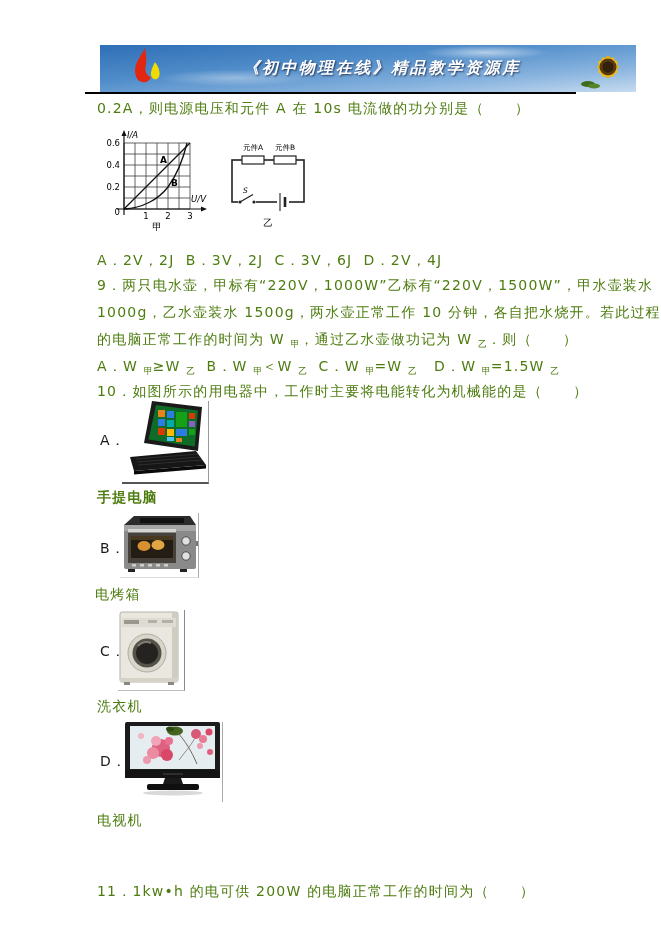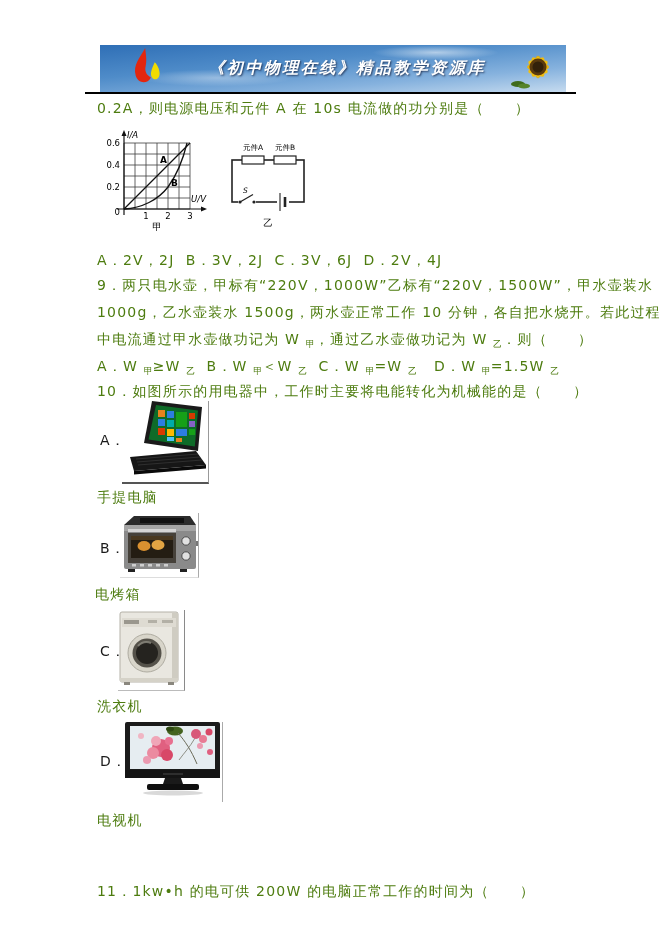--- a/index.html
+++ b/index.html
@@ -8,21 +8,21 @@
     font-family:"DejaVu Sans","Liberation Sans",sans-serif;
     color:#1a1a1a;position:relative;overflow:hidden;
   }
   .abs{position:absolute;}
   .txt{
     font-size:14px;line-height:18px;letter-spacing:1.2px;
     white-space:pre;color:#4d7c0f;
   }
   
   .banner{
-    left:100px;top:45px;width:466px;height:47px;
+    left:100px;top:45px;width:536px;height:47px;
     background:
       radial-gradient(ellipse 90px 10px at 72% 16%, rgba(255,255,255,.55), rgba(255,255,255,0) 70%),
       radial-gradient(ellipse 110px 12px at 25% 70%, rgba(255,255,255,.35), rgba(255,255,255,0) 70%),
       linear-gradient(175deg,#2f6fb6 0%,#4f8cc9 38%,#86b2de 72%,#c6dbef 100%);
     display:flex;align-items:center;overflow:hidden;
   }
   .banner-logo{margin-left:30px;flex:0 0 auto;}
   .banner-center{flex:1 1 auto;text-align:center;margin-left:18px;}
   .banner-title{
     font-size:16px;font-weight:bold;font-style:italic;color:#ffffff;
@@ -159,21 +159,21 @@
     <line x1="58" y1="57" x2="58" y2="75" stroke="#222" stroke-width="1.1"></line>
     <line x1="63" y1="61" x2="63" y2="71" stroke="#222" stroke-width="2.6"></line>
     <text x="46" y="90" font-size="9.5" text-anchor="middle">乙</text>
   </svg>
 </div>
 
 <div class="abs txt" style="left:97px;top:251px;text-align:right;">A．2V，2J  B．3V，2J  C．3V，6J  D．2V，4J</div>
 
 <div class="abs txt" style="left:97px;top:276px;">9．两只电水壶，甲标有“220V，1000W”乙标有“220V，1500W”，甲水壶装水</div>
 <div class="abs txt" style="left:97px;top:303px;">1000g，乙水壶装水 1500g，两水壶正常工作 10 分钟，各自把水烧开。若此过程</div>
-<div class="abs txt" style="left:97px;top:330px;"><span>中电流通过甲水壶做功记为 W </span><span class="sub">甲</span><span>，通过乙水壶做功记为 W </span><span class="sub">乙</span><span>．则（　　）</span></div>
+<div class="abs txt" style="left:97px;top:330px;"><span>的电脑正常工作的时间为 W </span><span class="sub">甲</span><span>，通过乙水壶做功记为 W </span><span class="sub">乙</span><span>．则（　　）</span></div>
 <div class="abs txt" style="left:97px;top:357px;"><span>A．W </span><span class="sub">甲</span><span>≥W </span><span class="sub">乙</span><span>  B．W </span><span class="sub">甲</span><span>＜W </span><span class="sub">乙</span><span>  C．W </span><span class="sub">甲</span><span>=W </span><span class="sub">乙</span><span>   D．W </span><span class="sub">甲</span><span>=1.5W </span><span class="sub">乙</span></div>
 
 <div class="abs txt" style="left:97px;top:382px;">10．如图所示的用电器中，工作时主要将电能转化为机械能的是（　　）</div>
 
 <div class="abs opt-label" style="left:100px;top:432px;">A．</div>
 <div class="abs img-frame-a">
   <svg width="86" height="77" viewBox="0 0 86 77">
     <polygon points="30,0 80,6 76,50 22,42" fill="#1a1a1a"></polygon>
     <polygon points="34,4 76,9.5 72.8,45.5 26.5,38.5" fill="#0e6b28"></polygon>
     <g>
@@ -193,21 +193,21 @@
     </g>
     <polygon points="8,56 74,50 84,64 12,70" fill="#161616"></polygon>
     <g stroke="#3a3a3a" stroke-width="0.7">
       <line x1="14" y1="58" x2="76" y2="53"></line>
       <line x1="15" y1="61" x2="78" y2="56"></line>
       <line x1="16" y1="64" x2="80" y2="59"></line>
     </g>
     <polygon points="12,70 84,64 84,67.5 12,73.5" fill="#0a0a0a"></polygon>
   </svg>
 </div>
-<div class="abs txt" style="left:97px;top:488px;">手提电脑</div>
+<div class="abs txt" style="left:97px;top:488px;font-weight:bold;">手提电脑</div>
 
 <div class="abs opt-label" style="left:100px;top:540px;">B．</div>
 <div class="abs img-frame-b">
   <svg width="78" height="60" viewBox="0 0 78 60">
     <polygon points="4,12 14,3 70,3 76,12" fill="#2c2c2c"></polygon>
     <rect x="20" y="5" width="44" height="5" fill="#111"></rect>
     <rect x="4" y="12" width="72" height="44" rx="2" fill="#8a8a8a"></rect>
     <rect x="4" y="12" width="72" height="6" fill="#a5a5a5"></rect>
     <rect x="8" y="16" width="48" height="3" fill="#d5d5d5"></rect>
     <rect x="8" y="20" width="48" height="30" fill="#46413a"></rect>

